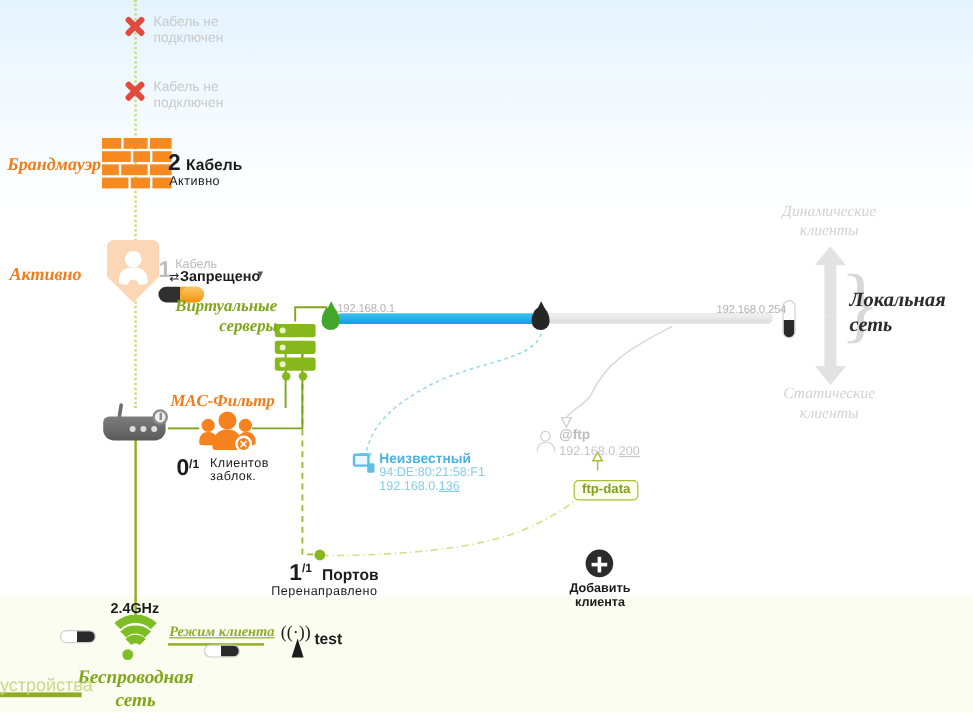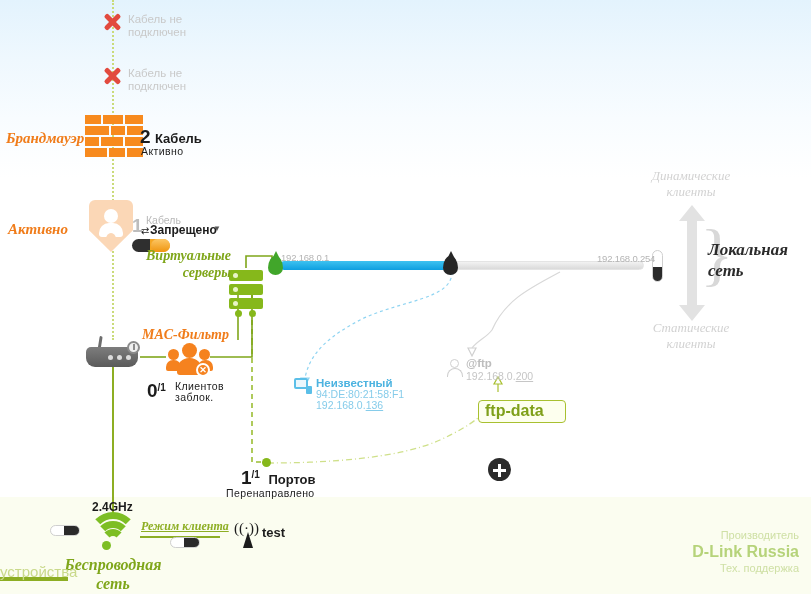--- a/index.html
+++ b/index.html
@@ -253,22 +253,22 @@
     border-radius:50%; border:1.5px solid #cfcfcf; box-sizing:border-box;
   }
   .person-body {
     position:absolute; left:0; top:9px; width:16px; height:9px;
     border:1.5px solid #cfcfcf; border-bottom:none; box-sizing:border-box;
     border-radius:8px 8px 0 0;
   }
 
   .ftp-chip {
     position:absolute; z-index:5; border:1px solid #a8c030; border-radius:4px;
-    background:#fdffee; color:#7fa01a; font-size:16px; font-weight:bold;
-    padding:1px 21px 2px 6px;
+    background:#fdffee; color:#7fa01a; font-size:11px; font-weight:bold;
+    padding:1px 6px 2px 6px;
   }
 
   .plus-btn {
     position:absolute; width:23px; height:23px; border-radius:50%;
     background:#2b2b2b; z-index:4;
   }
   .plus-btn:before, .plus-btn:after {
     content:""; position:absolute; background:#fff;
   }
   .plus-btn:before { left:5px; top:10.5px; width:13px; height:3px; }
@@ -507,20 +507,22 @@
     <div class="person-body"></div>
   </div>
   <div class="client-name" style="left:466px; top:357px; color:#bdbdbd;">@ftp</div>
   <div class="client-line" style="left:466px; top:352px; color:#c6c6c6;margin-top:18px;">
     <span>192.168.0.</span><span class="u-underline">200</span>
   </div>
 
   <div class="ftp-chip" style="left:478px; top:400px;">ftp-data</div>
 
   <div class="plus-btn" style="left:488px; top:458px;"></div>
+  <div class="plus-label" style="left:455px; top:484px; width:90px;">Добавить
+клиента</div>
 
   <div class="band-label" style="left:92px; top:500px;">2.4GHz</div>
 
   <div class="capsule-h" style="left:50px; top:525px;"></div>
 
   <div style="position:absolute; left:88px; top:508px; width:50px; height:45px; z-index:3;">
     <div class="wifi-arc" style="left:0px; top:4px; width:36px; height:36px;"></div>
     <div class="wifi-arc" style="left:7px; top:13px; width:22px; height:22px;"></div>
     <div class="wifi-arc" style="left:13px; top:21px; width:10px; height:10px;"></div>
     <div class="wifi-dot" style="left:13.5px; top:33px;"></div>
@@ -535,19 +537,14 @@
     <div class="ap-tri"></div>
   </div>
   <div class="ap-name" style="left:262px; top:525px;">test</div>
 
   <div class="label-script label-green" style="left:58px; top:555px; font-size:16px; line-height:19px; width:110px; text-align:center; white-space:pre-line;">Беспроводная
 сеть</div>
 
   <div class="devices-cut" style="left:0px; top:563px;">устройства</div>
   <div class="green-underline thick" style="left:0px; top:577px; width:68px;"></div>
 
-  <div class="footer-block" style="top:528px;">
-    <div class="foot-sm">Производитель</div>
-    <div class="foot-lg">D-Link Russia</div>
-    <div class="foot-sm">Тех. поддержка</div>
-  </div>
 
 </div>
 
 </body></html>

